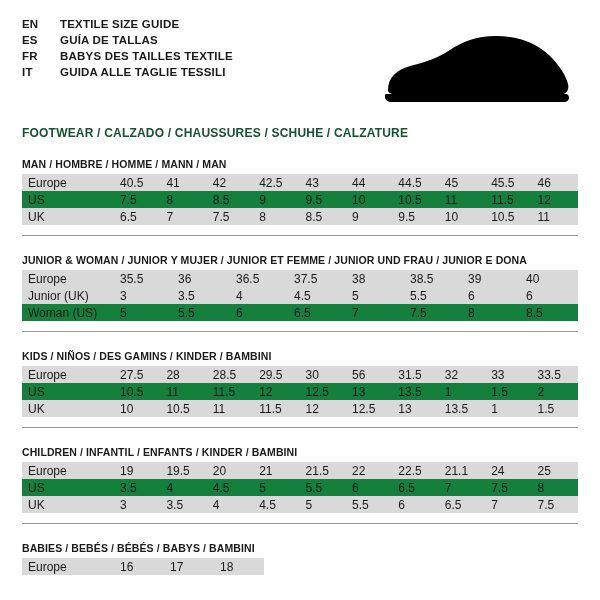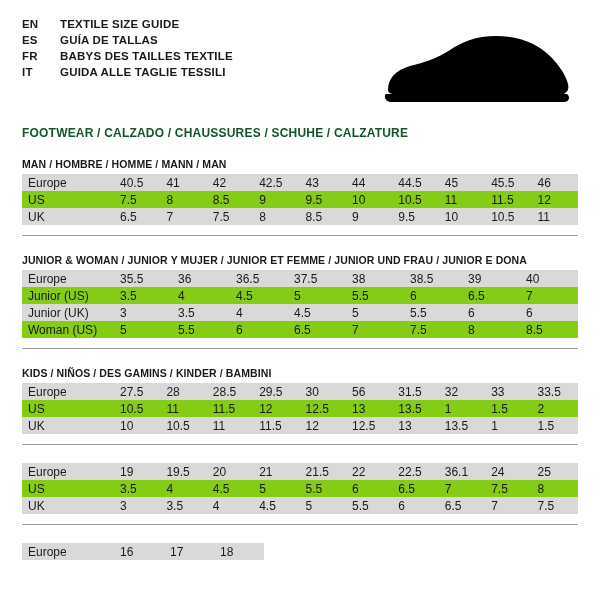--- a/index.html
+++ b/index.html
@@ -88,21 +88,21 @@
     padding: 0 0 0 6px;
     text-align: left;
     color: #1a1a1a;
     white-space: nowrap;
     overflow: hidden;
   }
   tr.row-shaded td {
     background: #d9d9d9;
   }
   tr.row-plain td {
-    background: #84cc16;
+    background: #15803d;
   }
   td.label-cell {
     width: 86px;
   }
   .block.babies table.size-table {
     width: 242px;
   }
   .sep {
     height: 1px;
     background: #9a9a9a;
@@ -201,31 +201,20 @@
           <td class="label-cell">Europe</td>
           <td>35.5</td>
           <td>36</td>
           <td>36.5</td>
           <td>37.5</td>
           <td>38</td>
           <td>38.5</td>
           <td>39</td>
           <td>40</td>
         </tr>
-        <tr class="row-plain">
-          <td class="label-cell">Junior (US)</td>
-          <td>3.5</td>
-          <td>4</td>
-          <td>4.5</td>
-          <td>5</td>
-          <td>5.5</td>
-          <td>6</td>
-          <td>6.5</td>
-          <td>7</td>
-        </tr>
         <tr class="row-shaded">
           <td class="label-cell">Junior (UK)</td>
           <td>3</td>
           <td>3.5</td>
           <td>4</td>
           <td>4.5</td>
           <td>5</td>
           <td>5.5</td>
           <td>6</td>
           <td>6</td>
@@ -288,32 +277,33 @@
           <td>13.5</td>
           <td>1</td>
           <td>1.5</td>
         </tr>
       </tbody>
     </table>
     <div class="sep"></div>
   </div>
 
   <div class="block">
+    <div class="block-title">CHILDREN / INFANTIL / ENFANTS / KINDER / BAMBINI</div>
     <table class="size-table">
       <tbody>
         <tr class="row-shaded">
           <td class="label-cell">Europe</td>
           <td>19</td>
           <td>19.5</td>
           <td>20</td>
           <td>21</td>
           <td>21.5</td>
           <td>22</td>
           <td>22.5</td>
-          <td>36.1</td>
+          <td>21.1</td>
           <td>24</td>
           <td>25</td>
         </tr>
         <tr class="row-plain">
           <td class="label-cell">US</td>
           <td>3.5</td>
           <td>4</td>
           <td>4.5</td>
           <td>5</td>
           <td>5.5</td>
@@ -335,20 +325,21 @@
           <td>6.5</td>
           <td>7</td>
           <td>7.5</td>
         </tr>
       </tbody>
     </table>
     <div class="sep"></div>
   </div>
 
   <div class="block babies">
+    <div class="block-title">BABIES / BEBÉS / BÉBÉS / BABYS / BAMBINI</div>
     <table class="size-table">
       <tbody>
         <tr class="row-shaded">
           <td class="label-cell">Europe</td>
           <td>16</td>
           <td>17</td>
           <td>18</td>
         </tr>
 
       </tbody>

